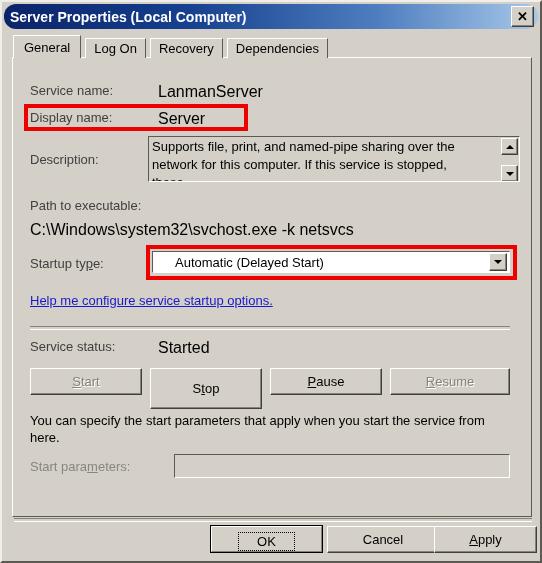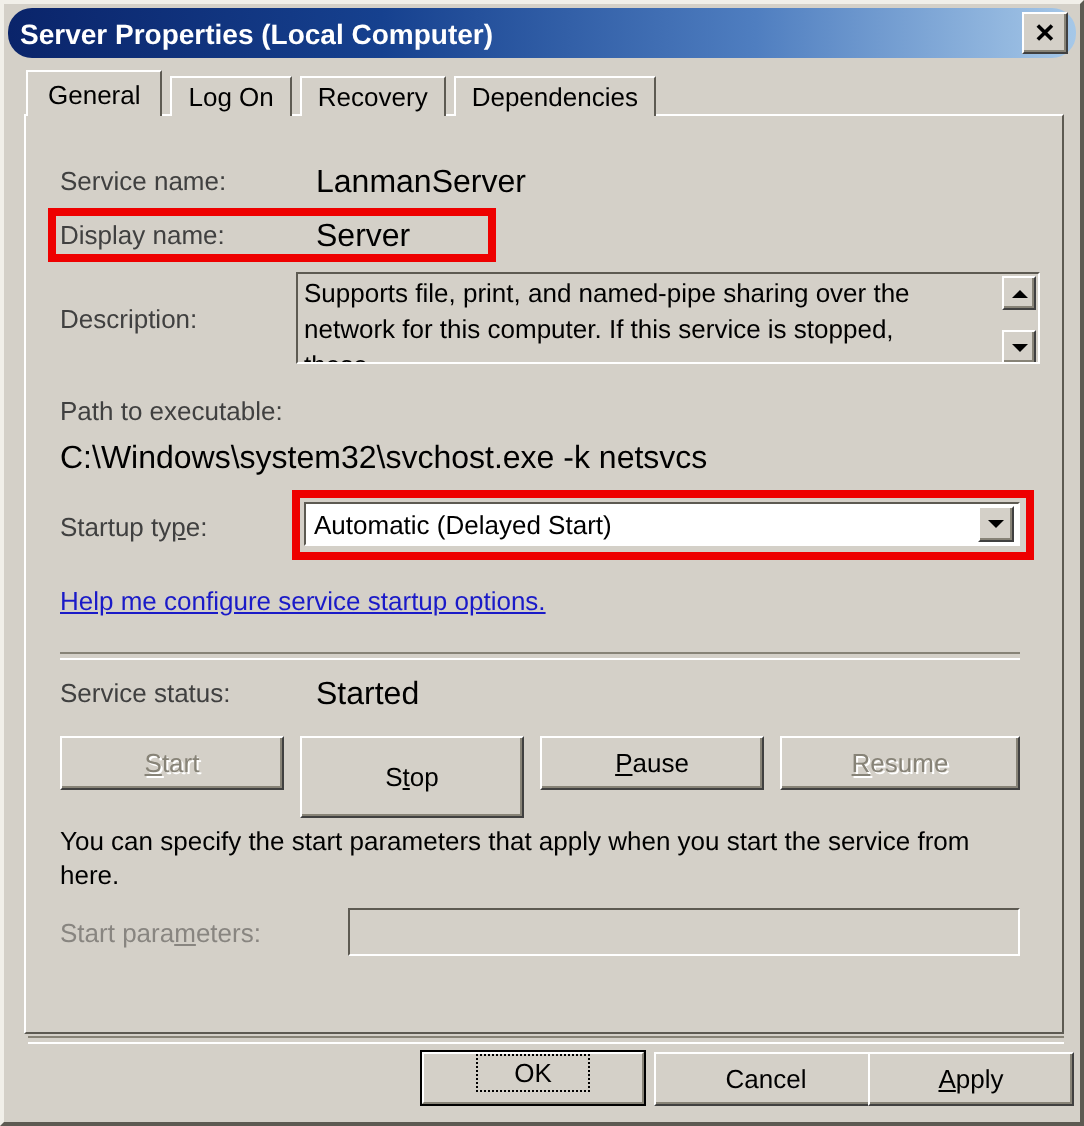--- a/index.html
+++ b/index.html
@@ -205,20 +205,21 @@
     display: flex;
     align-items: center;
     cursor: default;
   }
   .combo-text {
     flex: 1 1 auto;
     font-size: 13px;
     color: #000000;
     padding-left: 4px;
     white-space: nowrap;
+    margin-left: 18px;
   }
   .combo-btn {
     width: 18px;
     height: 18px;
     margin-right: 2px;
     box-sizing: border-box;
     background: #d4d0c8;
     border-left: 1px solid #ffffff;
     border-top: 1px solid #ffffff;
     border-right: 1px solid #404040;
@@ -279,21 +280,21 @@
   }
   .btn.default .inner {
     width: 100%;
     height: 100%;
     box-sizing: border-box;
     border-left: 1px solid #ffffff;
     border-top: 1px solid #ffffff;
     border-right: 1px solid #878377;
     border-bottom: 1px solid #878377;
     display: flex;
-    align-items: flex-start;
+    align-items: flex-end;
     justify-content: center;
   }
   .btn.default .focus {
     border: 1px dotted #000000;
     padding: 1px 18px;
     display: flex;
     align-items: center;
     justify-content: center;
   }
 

